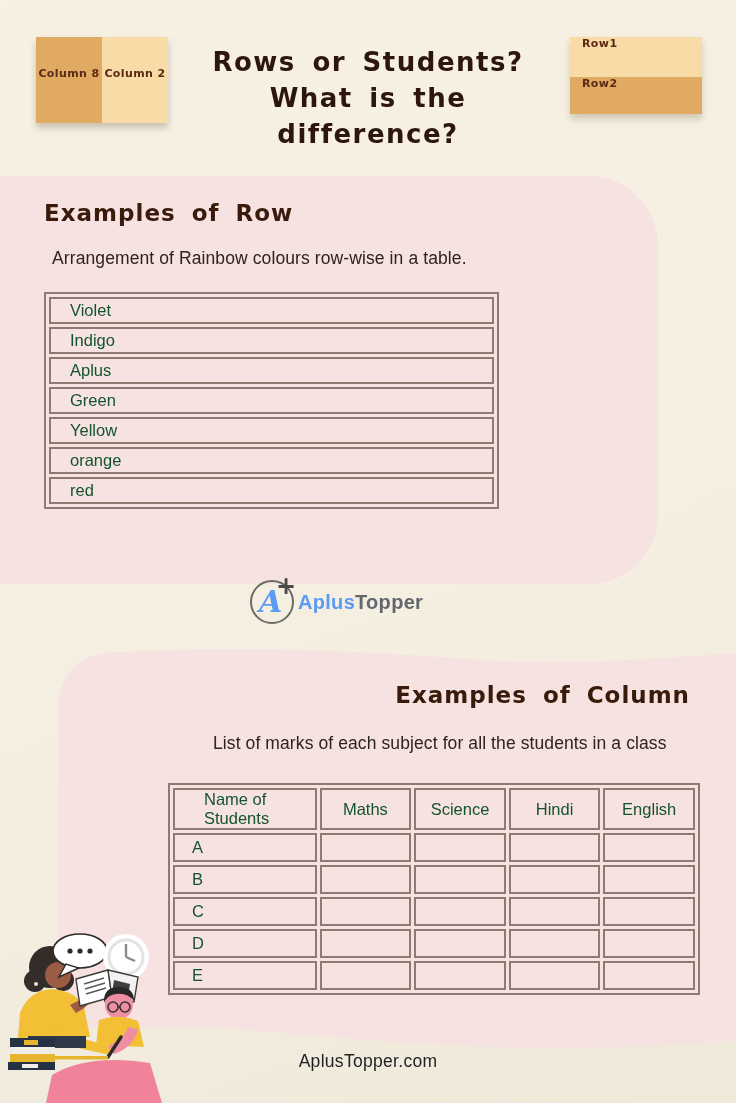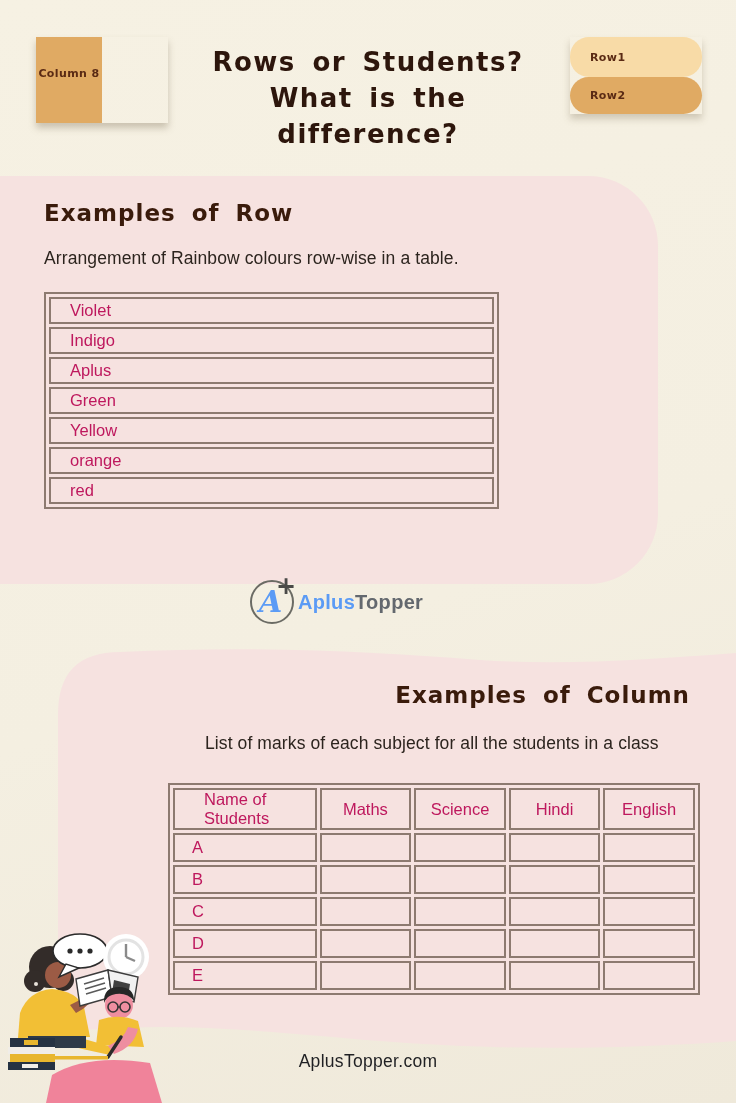--- a/index.html
+++ b/index.html
@@ -19,49 +19,49 @@
   .col-dark  { background:#e0aa63; }
   .col-light { background:#f8dba7; }
   .diagram-label {
     font-family:"DejaVu Sans", sans-serif; font-size:11px; font-weight:bold;
     color:#5a2a14; letter-spacing:.4px;
   }
   .row-diagram {
     position:absolute; left:570px; top:37px; width:132px; height:77px;
     box-shadow:0 5px 7px rgba(120,105,80,.3);
   }
-  .row-diagram .band { width:100%; padding-left:20px; display:flex; align-items:center;border-radius:19px; }
+  .row-diagram .band { width:100%; padding-left:12px; display:flex; align-items:flex-start; }
   .row-light { background:#f8dba7; height:40px; }
   .row-dark  { background:#e0aa63; height:37px; }
   
   .main-title {
     position:absolute; left:178px; top:44px; width:380px; text-align:center;
     font-family:"DejaVu Sans", sans-serif; font-weight:bold; font-size:26px;
     color:#2d160c; letter-spacing:1.5px; word-spacing:6px; line-height:36px;
   }
   
   .panel-row {
     position:absolute; left:0; top:176px; width:658px; height:408px;
     background:#f6e2e0; border-radius:0 70px 70px 0;
   }
   .section-heading {
     font-family:"DejaVu Sans", sans-serif; font-weight:bold; font-size:23px;
     color:#3a1b0b; letter-spacing:1px; word-spacing:7px;
   }
   .row-heading  { position:absolute; left:44px; top:200px; }
-  .section-desc { font-size:17.5px; color:#2c241e; letter-spacing:.1px; }
+  .section-desc { font-size:17.5px; color:#2c241e; letter-spacing:.1px;margin-left:8px; }
   .row-desc { position:absolute; left:44px; top:248px; }
   
   table.pink-table {
     border-collapse:separate; border-spacing:3px;
     border:2px solid #8d7a70; background:#f6e2e0;
   }
   table.pink-table td, table.pink-table th {
     border:2px solid #8d7a70; background:#f6e2e0;
-    font-size:16.5px; color:#be185d; font-weight:normal;margin-left:17px;
+    font-size:16.5px; color:#14532d; font-weight:normal;margin-left:17px;
   }
   .rainbow-table { position:absolute; left:44px; top:292px; width:455px; }
   .rainbow-table td { height:27px; padding-left:19px; text-align:left; }
   .marks-table { position:absolute; left:168px; top:783px; width:532px; }
   .marks-table th { height:31px; text-align:center; }
   .marks-table th:first-child { text-align:left; padding-left:29px; }
   .marks-table td { height:29px; padding-left:17px; }
   .marks-table .c0 { width:138px; }
   .marks-table .cx { width:88px; }
   
@@ -98,20 +98,23 @@
   }
 </style>
 </head>
 <body>
 
 <div class="page">
 
   <div class="col-diagram">
     <div class="half col-dark">
       <span class="diagram-label">Column 8</span>
+    </div>
+    <div class="half col-light">
+      <span class="diagram-label">Column 2</span>
     </div>
   </div>
 
   <div class="main-title">
     <div>Rows or Students?</div>
     <div>What is the difference?</div>
   </div>
 
   <div class="row-diagram">
     <div class="band row-light">

